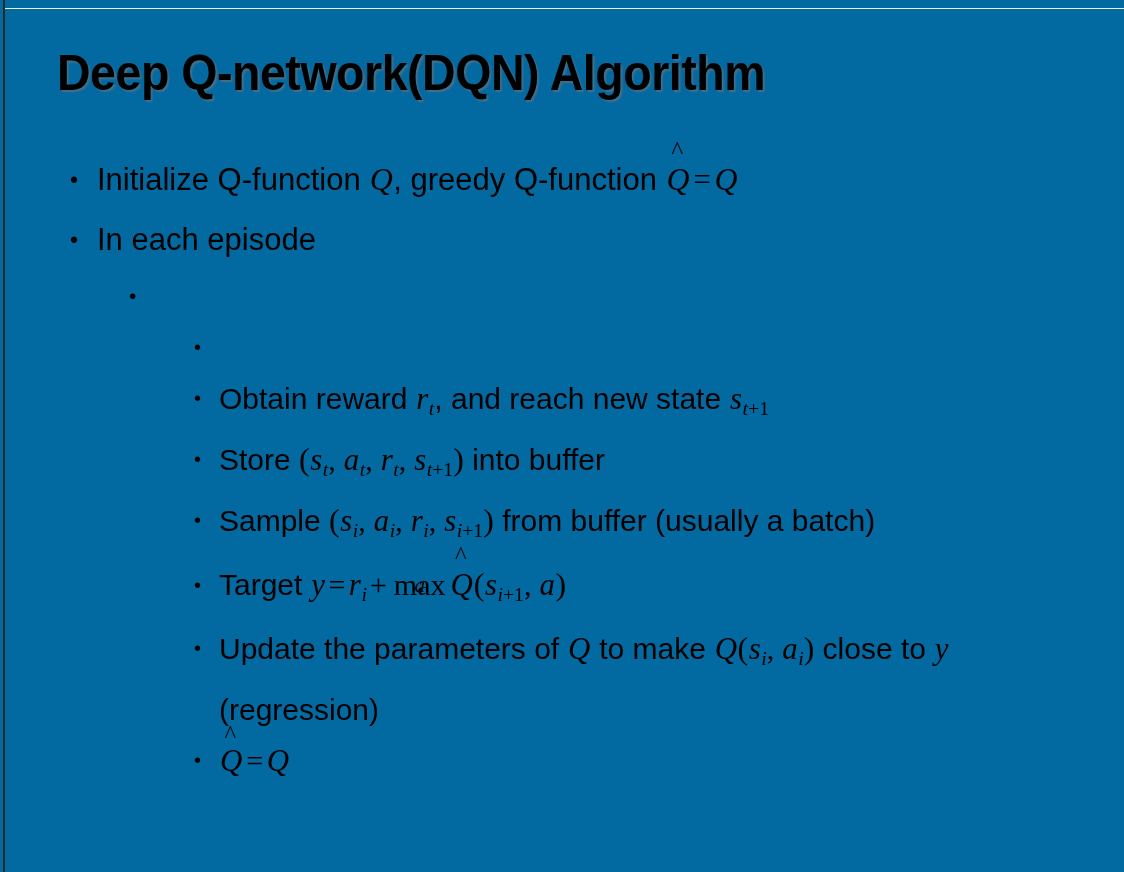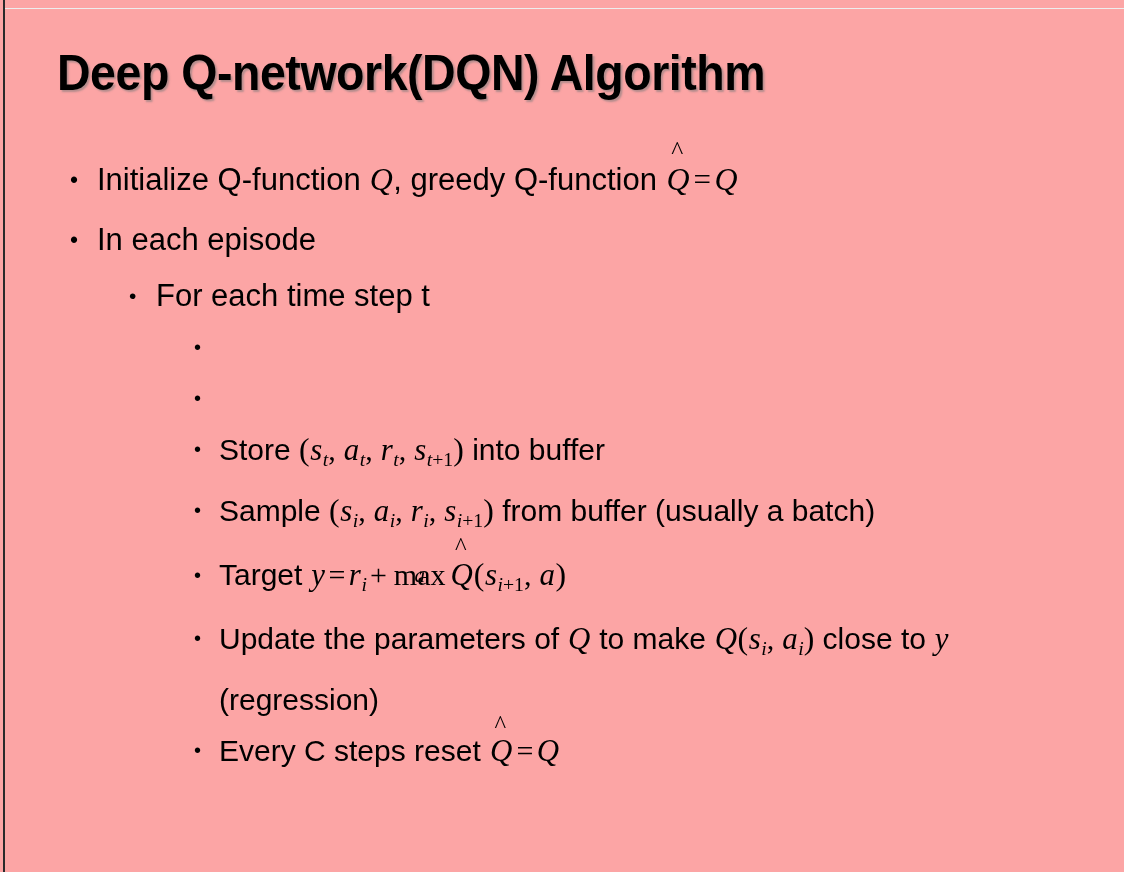--- a/index.html
+++ b/index.html
@@ -7,21 +7,21 @@
     padding: 0;
     background: #ffffff;
   }
   body {
     font-family: "Liberation Sans", sans-serif;
   }
   .slide {
     position: relative;
     width: 1124px;
     height: 872px;
-    background: #fca5a5;
+    background: #0369a1;
     overflow: hidden;
     box-sizing: border-box;
   }
   
   .edge-left {
     position: absolute;
     left: 3px;
     top: 0;
     width: 2px;
     height: 872px;
@@ -191,29 +191,29 @@
       <span class="btext"><span>Initialize Q-function </span><span class="mi">Q</span><span>, greedy Q-function </span><span class="qhat"><span class="hat">^</span><span>Q</span></span><span class="mo">=</span><span class="mi">Q</span></span>
     </div>
 
     <div class="bullet-row lvl1">
       <span class="dot">•</span>
       <span class="btext">In each episode</span>
     </div>
 
     <div class="bullet-row lvl2">
       <span class="dot">•</span>
-      <span class="btext">For each time step t</span>
-    </div>
-
-    <div class="bullet-row lvl3">
-      <span class="dot">•</span>
-    </div>
-
-    <div class="bullet-row lvl3">
-      <span class="dot">•</span>
+    </div>
+
+    <div class="bullet-row lvl3">
+      <span class="dot">•</span>
+    </div>
+
+    <div class="bullet-row lvl3">
+      <span class="dot">•</span>
+      <span class="btext"><span>Obtain reward </span><span class="mi">r</span><span class="sub">t</span><span>, and reach new state </span><span class="mi">s</span><span class="sub"><span>t</span><span class="up">+1</span></span></span>
     </div>
 
     <div class="bullet-row lvl3">
       <span class="dot">•</span>
       <span class="btext"><span>Store </span><span class="paren">(</span><span class="mi">s</span><span class="sub">t</span><span class="mn">, </span><span class="mi">a</span><span class="sub">t</span><span class="mn">, </span><span class="mi">r</span><span class="sub">t</span><span class="mn">, </span><span class="mi">s</span><span class="sub"><span>t</span><span class="up">+1</span></span><span class="paren">)</span><span> into buffer</span></span>
     </div>
 
     <div class="bullet-row lvl3">
       <span class="dot">•</span>
       <span class="btext"><span>Sample </span><span class="paren">(</span><span class="mi">s</span><span class="sub">i</span><span class="mn">, </span><span class="mi">a</span><span class="sub">i</span><span class="mn">, </span><span class="mi">r</span><span class="sub">i</span><span class="mn">, </span><span class="mi">s</span><span class="sub"><span>i</span><span class="up">+1</span></span><span class="paren">)</span><span> from buffer (usually a batch)</span></span>
@@ -224,17 +224,17 @@
       <span class="btext"><span>Target </span><span class="mi">y</span><span class="mo">=</span><span class="mi">r</span><span class="sub">i</span><span class="mo">+</span><span class="maxop"><span>max</span><span class="lim">a</span></span><span class="qhat"><span class="hat">^</span><span>Q</span></span><span class="paren">(</span><span class="mi">s</span><span class="sub"><span>i</span><span class="up">+1</span></span><span class="mn">, </span><span class="mi">a</span><span class="paren">)</span></span>
     </div>
 
     <div class="bullet-row lvl3">
       <span class="dot">•</span>
       <span class="btext"><span>Update the parameters of </span><span class="mi">Q</span><span> to make </span><span class="mi">Q</span><span class="paren">(</span><span class="mi">s</span><span class="sub">i</span><span class="mn">, </span><span class="mi">a</span><span class="sub">i</span><span class="paren">)</span><span> close to </span><span class="mi">y</span><span> (regression)</span></span>
     </div>
 
     <div class="bullet-row lvl3" style="min-height:58px;">
       <span class="dot">•</span>
-      <span class="btext"><span>Every C steps reset </span><span class="qhat"><span class="hat">^</span><span>Q</span></span><span class="mo">=</span><span class="mi">Q</span></span>
+      <span class="btext"><span class="qhat"><span class="hat">^</span><span>Q</span></span><span class="mo">=</span><span class="mi">Q</span></span>
     </div>
 
   </div>
 </div>
 
 </body></html>

